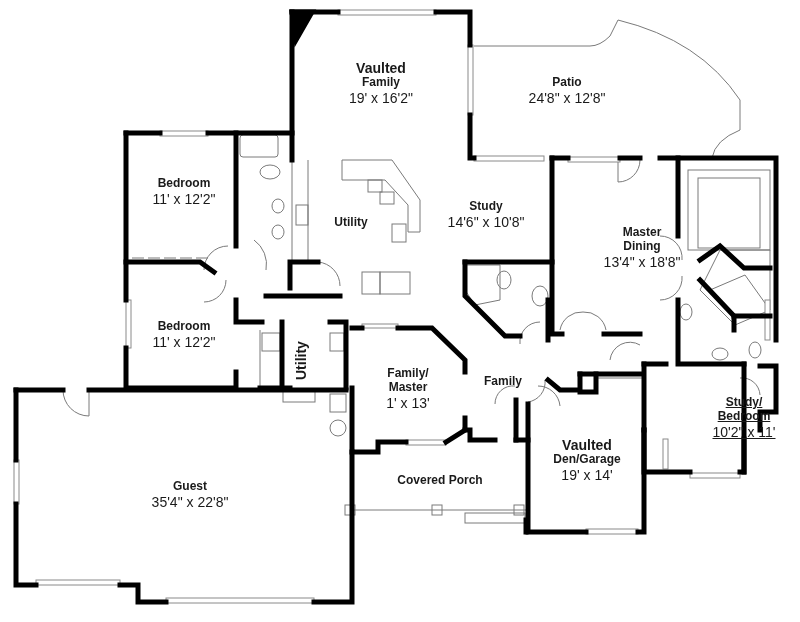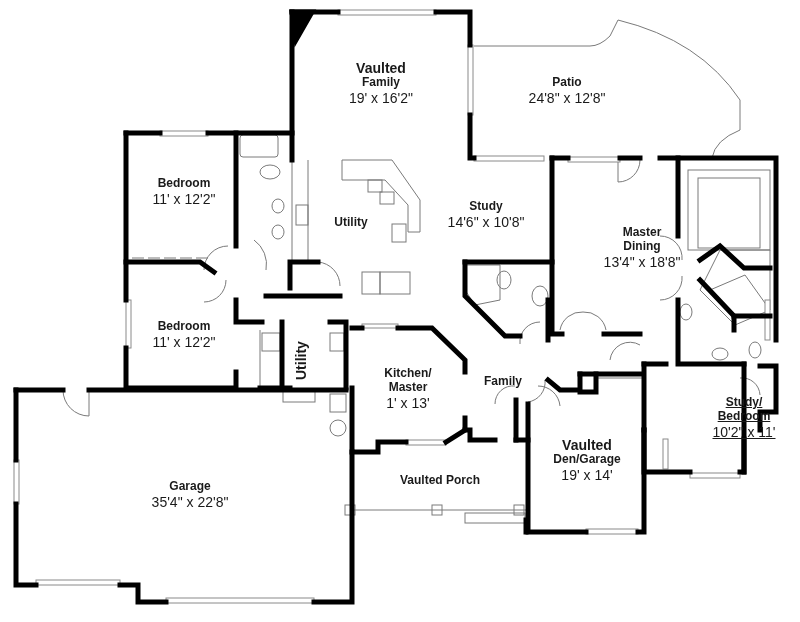--- a/index.html
+++ b/index.html
@@ -203,21 +203,21 @@
 </div>
 
 <div class="room-label" style="left:184px; top:320px;">
   <span class="name">Bedroom</span>
   <span class="dim">11' x 12'2"</span>
 </div>
 
 <div class="utility">Utility</div>
 
 <div class="room-label" style="left:408px; top:367px;">
-  <span class="name">Kitchen/</span>
+  <span class="name">Family/</span>
   <span class="name">Master</span>
   <span class="dim">1' x 13'</span>
 </div>
 
 <div class="room-label" style="left:503px; top:375px;">
   <span class="name">Family</span>
 </div>
 
 <div class="room-label" style="left:744px; top:396px;text-decoration:underline;">
   <span class="name">Study/</span>
@@ -225,19 +225,19 @@
   <span class="dim">10'2" x 11'</span>
 </div>
 
 <div class="room-label" style="left:587px; top:437px;">
   <span class="pre">Vaulted</span>
   <span class="name">Den/Garage</span>
   <span class="dim">19' x 14'</span>
 </div>
 
 <div class="room-label" style="left:190px; top:480px;">
-  <span class="name">Garage</span>
+  <span class="name">Guest</span>
   <span class="dim">35'4" x 22'8"</span>
 </div>
 
 <div class="room-label" style="left:440px; top:474px;">
-  <span class="name">Vaulted Porch</span>
+  <span class="name">Covered Porch</span>
 </div>
 
 </body></html>

